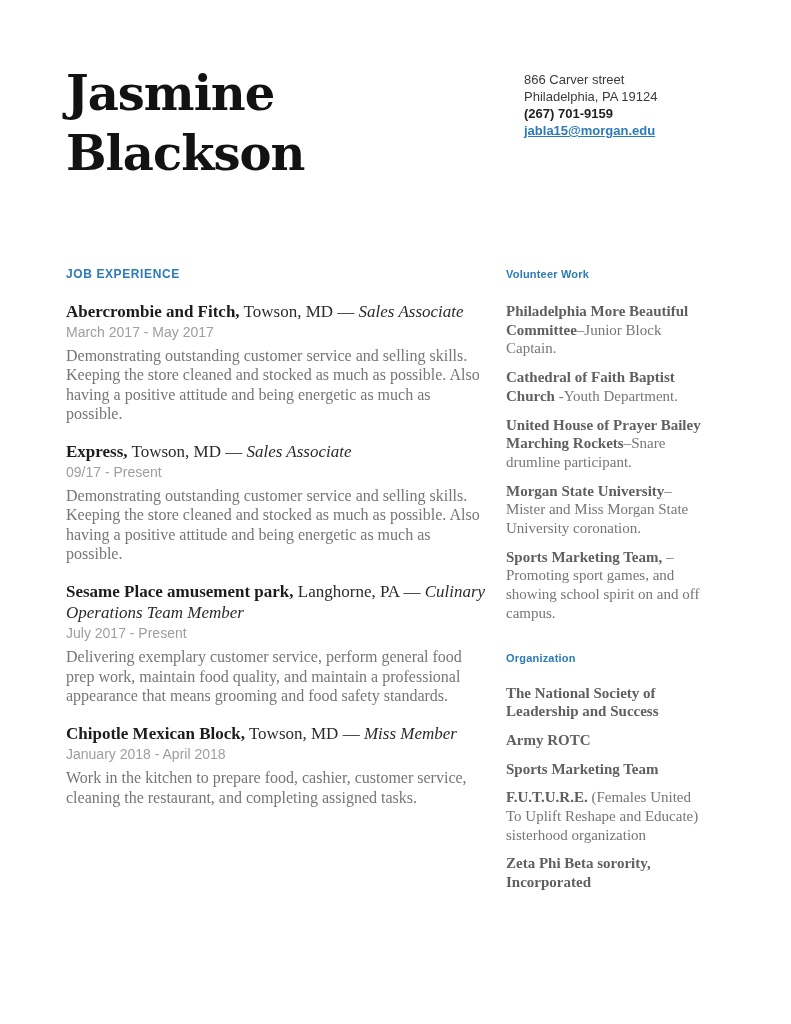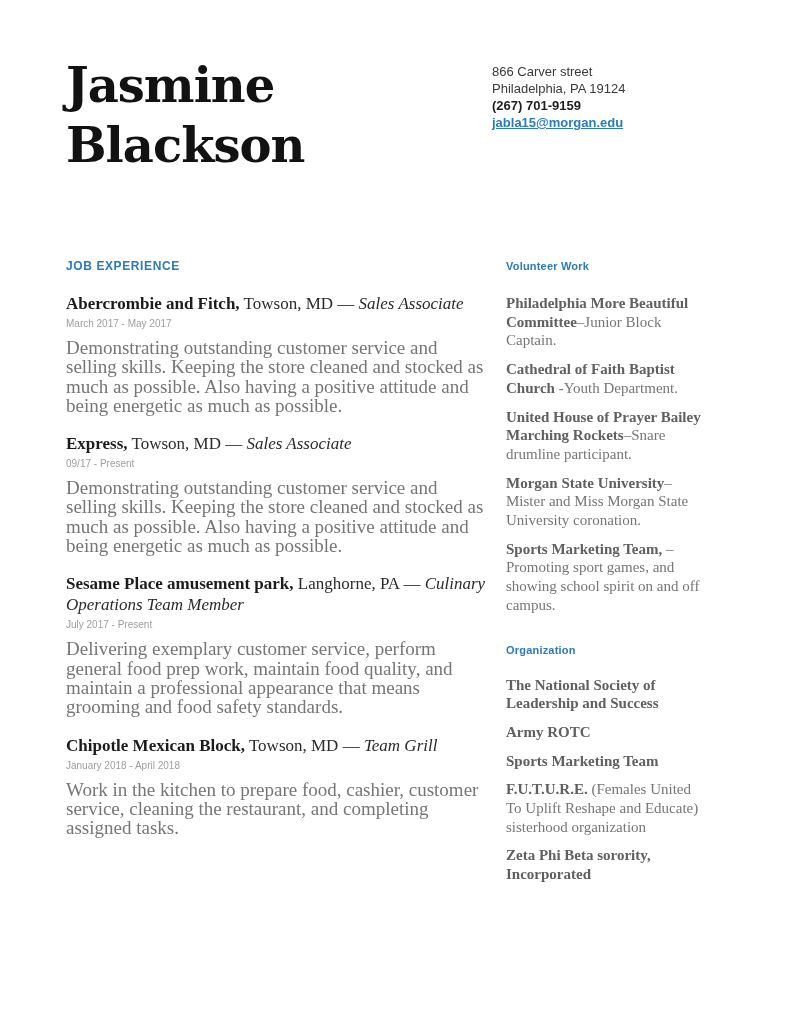--- a/index.html
+++ b/index.html
@@ -1,23 +1,23 @@
 <!DOCTYPE html>
 <html><head>
 <meta charset="utf-8">
 <style>
   html, body { margin: 0; padding: 0; background: #ffffff; }
   .page {
     position: relative;
     width: 791px;
     height: 984px;
-    margin: 0 auto;
+    margin: 8px auto;
     background: #ffffff;
     box-sizing: border-box;
-    padding: 55px 102px 40px 66px;
+    padding: 55px 70px 40px 66px;
     overflow: hidden;
     font-family: "Liberation Serif", "DejaVu Serif", serif;
     color: #2e2e2e;
   }
   
   .header { display: flex; justify-content: space-between; align-items: flex-start; }
   .name {
     font-family: "DejaVu Serif", "Liberation Serif", serif;
     font-weight: 700;
     font-size: 48px;
@@ -61,27 +61,27 @@
     font-size: 17px;
     line-height: 21px;
     font-weight: 400;
     color: #2b2b2b;
     margin: 0 0 3px 0;
   }
   .job-title .company { font-weight: 700; color: #1c1c1c; }
   .job-title .role { font-style: italic; }
   .job-dates {
     font-family: "Liberation Sans", "DejaVu Sans", sans-serif;
-    font-size: 10px;
+    font-size: 14px;
     line-height: 14px;
     color: #9e9e9e;
     margin: 0 0 7px 0;
   }
   .job-desc {
-    font-size: 19px;
+    font-size: 16px;
     line-height: 19.3px;
     color: #767676;
     margin: 0;
   }
   .education-h { margin-top: 238px; margin-bottom: 0; }
 
   
   .side-item {
     font-size: 15px;
     line-height: 18.7px;
@@ -123,21 +123,21 @@
         <p class="job-desc">Demonstrating outstanding customer service and selling skills. Keeping the store cleaned and stocked as much as possible. Also having a positive attitude and being energetic as much as possible.</p>
       </div>
 
       <div class="job">
         <h3 class="job-title"><span class="company">Sesame Place amusement park,</span><span> Langhorne, PA — </span><span class="role">Culinary Operations Team Member</span></h3>
         <p class="job-dates">July 2017 - Present</p>
         <p class="job-desc">Delivering exemplary customer service, perform general food prep work, maintain food quality, and maintain a professional appearance that means grooming and food safety standards.</p>
       </div>
 
       <div class="job">
-        <h3 class="job-title"><span class="company">Chipotle Mexican Block,</span><span> Towson, MD — </span><span class="role">Team Grill</span></h3>
+        <h3 class="job-title"><span class="company">Chipotle Mexican Block,</span><span> Towson, MD — </span><span class="role">Miss Member</span></h3>
         <p class="job-dates">January 2018 - April 2018</p>
         <p class="job-desc">Work in the kitchen to prepare food, cashier, customer service, cleaning the restaurant, and completing assigned tasks.</p>
       </div>
 
       <h2 class="section-h caps education-h">EDUCATION</h2>
     </div>
 
     <div class="col-right">
       <h2 class="section-h mixed">Volunteer Work</h2>
 

